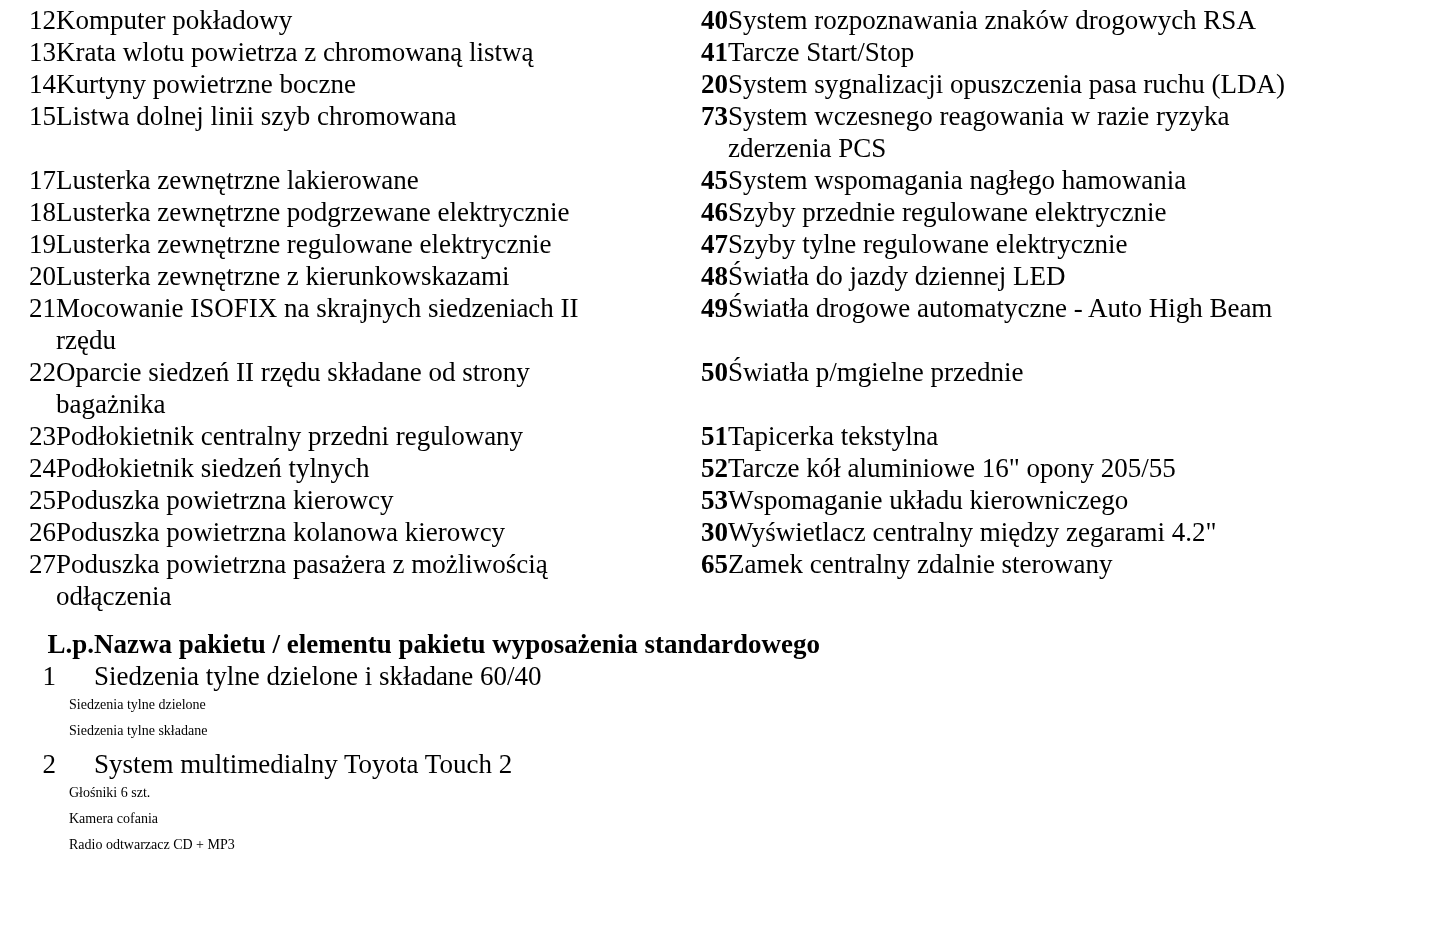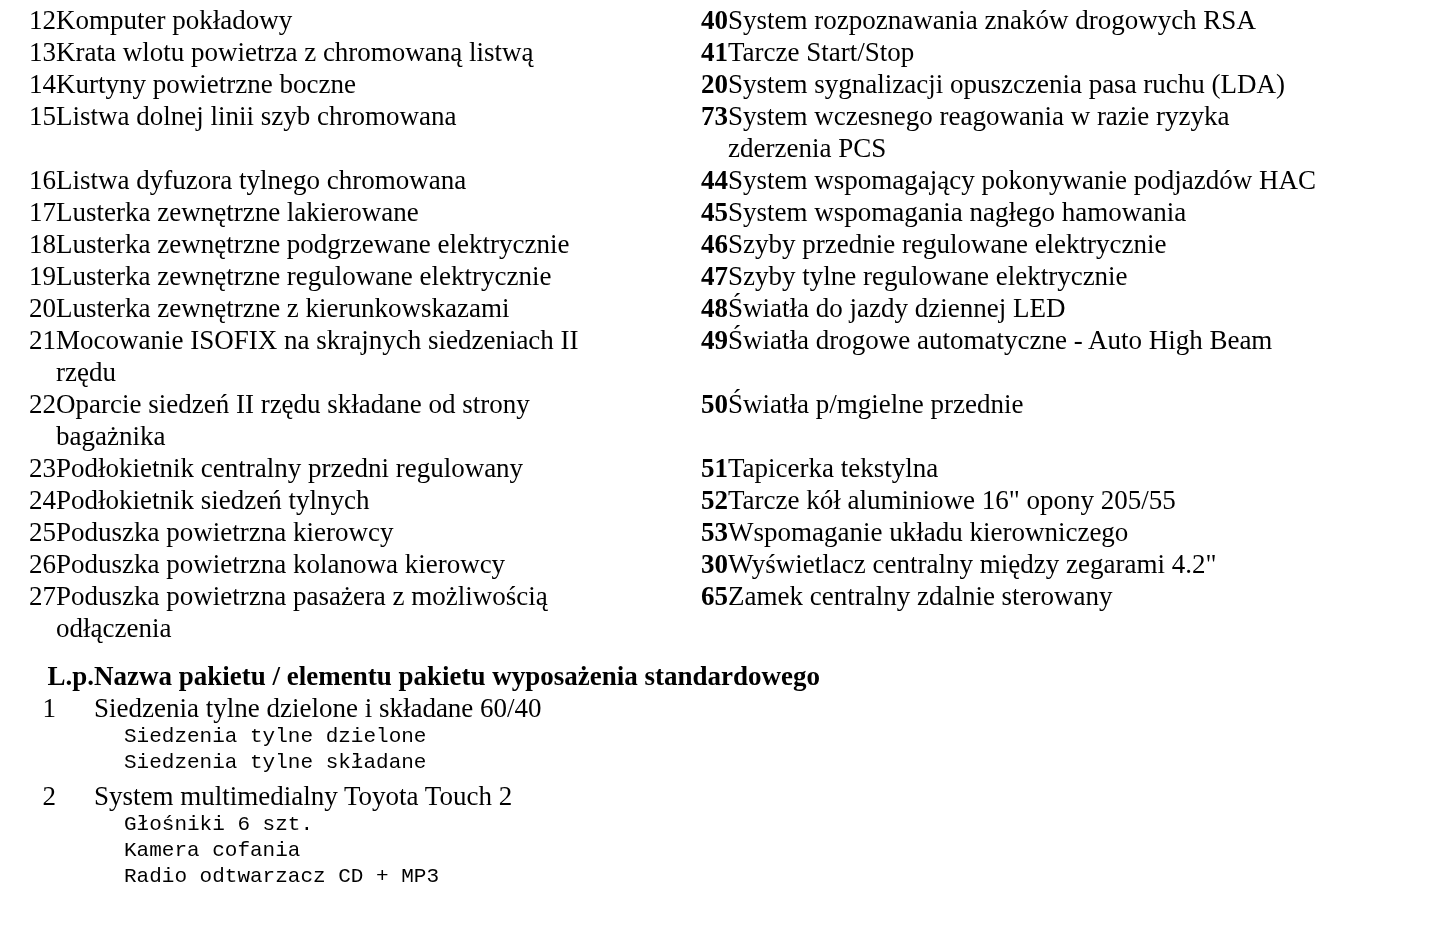--- a/index.html
+++ b/index.html
@@ -43,25 +43,24 @@
     text-align: right;
   }
   .pkg-header .lp { width: 67px; flex: none; }
   .pkg-row { display: flex; }
   .pkg-row .num {
     width: 29px; flex: none;
     text-align: right;
   }
   .pkg-row .pkg-title-text { padding-left: 38px; }
   .pkg-subs {
-    margin-left: 97px;
+    margin-left: 42px;
     margin-bottom: 4px;
-    font-size: 21px;
+    font-size: 14px;
     line-height: 26px;
-    font-family: Liberation Mono, monospace;
   }
 </style>
 </head>
 <body>
 
 <div class="page">
 
   <table class="equip">
     <colgroup>
       <col style="width:29px">
@@ -91,26 +90,20 @@
     <td class="txtR">System sygnalizacji opuszczenia pasa ruchu (LDA)</td>
   </tr>
 
   <tr>
     <td class="numL">15</td>
     <td class="txtL">Listwa dolnej linii szyb chromowana</td>
     <td class="numR">73</td>
     <td class="txtR">System wczesnego reagowania w razie ryzyka zderzenia PCS</td>
   </tr>
 
-  <tr>
-    <td class="numL">16</td>
-    <td class="txtL">Listwa dyfuzora tylnego chromowana</td>
-    <td class="numR">44</td>
-    <td class="txtR">System wspomagający pokonywanie podjazdów HAC</td>
-  </tr>
 
   <tr>
     <td class="numL">17</td>
     <td class="txtL">Lusterka zewnętrzne lakierowane</td>
     <td class="numR">45</td>
     <td class="txtR">System wspomagania nagłego hamowania</td>
   </tr>
 
   <tr>
     <td class="numL">18</td>

